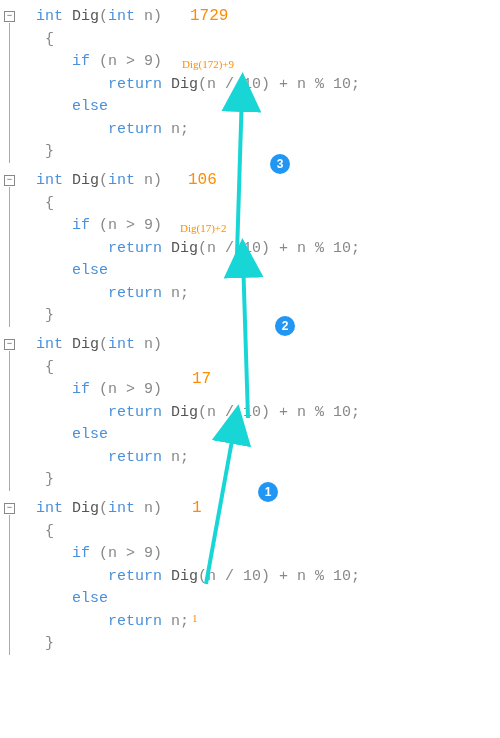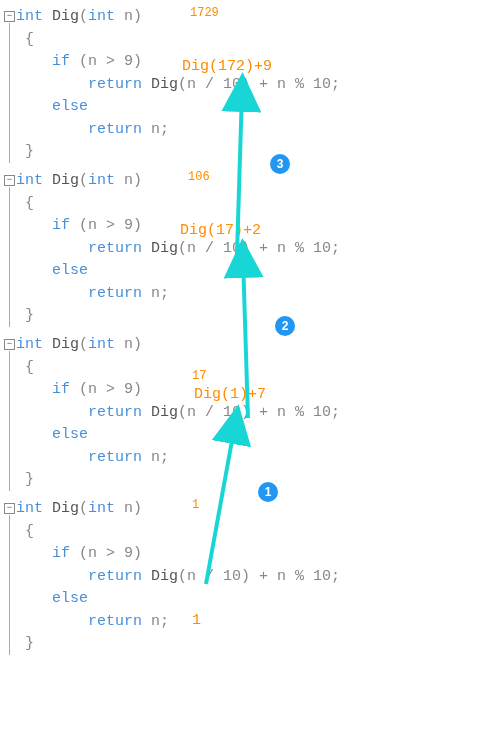--- a/index.html
+++ b/index.html
@@ -18,21 +18,21 @@
     position: relative;
     padding: 4px 0;
   }
   .block {
     position: relative;
     margin-top: 6px;
   }
   .block:first-child { margin-top: 2px; }
   .line {
     white-space: pre;
-    padding-left: 16px;
+    padding-left: 36px;
     color: #888;
   }
   .fold {
     position: absolute;
     left: 4px;
     width: 11px;
     height: 11px;
     border: 1px solid #888;
     background: #fff;
     font-size: 9px;
@@ -47,30 +47,31 @@
     width: 1px;
     background: #aaa;
   }
   .kw-type { color: #4a90d9; font-weight: 500; }
   .kw { color: #4a90d9; font-weight: 500; }
   .fn { color: #555; }
   .op { color: #888; }
   .annotation {
     position: absolute;
     color: #ff8c00;
-    font-size: 12px;
+    font-size: 16px;
     font-weight: 500;
     white-space: nowrap;
   }
   .annotation-small {
     position: absolute;
     color: #ff8c00;
-    font-size: 15px;
+    font-size: 11px;
     font-weight: 500;
     white-space: nowrap;
+    font-family: Liberation Serif, serif;
   }
   .badge {
     position: absolute;
     width: 20px;
     height: 20px;
     background: #2196f3;
     border-radius: 50%;
     color: #fff;
     font-family: sans-serif;
     font-size: 12px;
@@ -122,21 +123,20 @@
     <div class="fold">−</div>
     <div class="vline" style="top:17px; height:140px;"></div>
     <div class="line"><span class="kw-type">int</span><span> </span><span class="fn">Dig</span><span class="op">(</span><span class="kw-type">int</span><span> n</span><span class="op">)</span></div>
     <div class="line"> <span class="op">{</span></div>
     <div class="line">    <span class="kw">if</span><span> (n &gt; 9)</span></div>
     <div class="line">        <span class="kw">return</span><span class="fn"> Dig</span><span>(n / 10) </span><span class="op">+</span><span> n % 10</span><span class="op">;</span></div>
     <div class="line">    <span class="kw">else</span></div>
     <div class="line">        <span class="kw">return</span><span> n</span><span class="op">;</span></div>
     <div class="line"> <span class="op">}</span></div>
     <span class="annotation" style="left:192px; top:-2px;margin-top:35px;">17</span>
-    <span class="annotation-small" style="left:194px; top:50px;">Dig(1)+7</span>
     <span class="badge" style="left:258px; top:148px;">1</span>
   </div>
 
   <div class="block" style="height:158px;">
     <div class="fold">−</div>
     <div class="vline" style="top:17px; height:140px;"></div>
     <div class="line"><span class="kw-type">int</span><span> </span><span class="fn">Dig</span><span class="op">(</span><span class="kw-type">int</span><span> n</span><span class="op">)</span></div>
     <div class="line"> <span class="op">{</span></div>
     <div class="line">    <span class="kw">if</span><span> (n &gt; 9)</span></div>
     <div class="line">        <span class="kw">return</span><span class="fn"> Dig</span><span>(n / 10) </span><span class="op">+</span><span> n % 10</span><span class="op">;</span></div>

